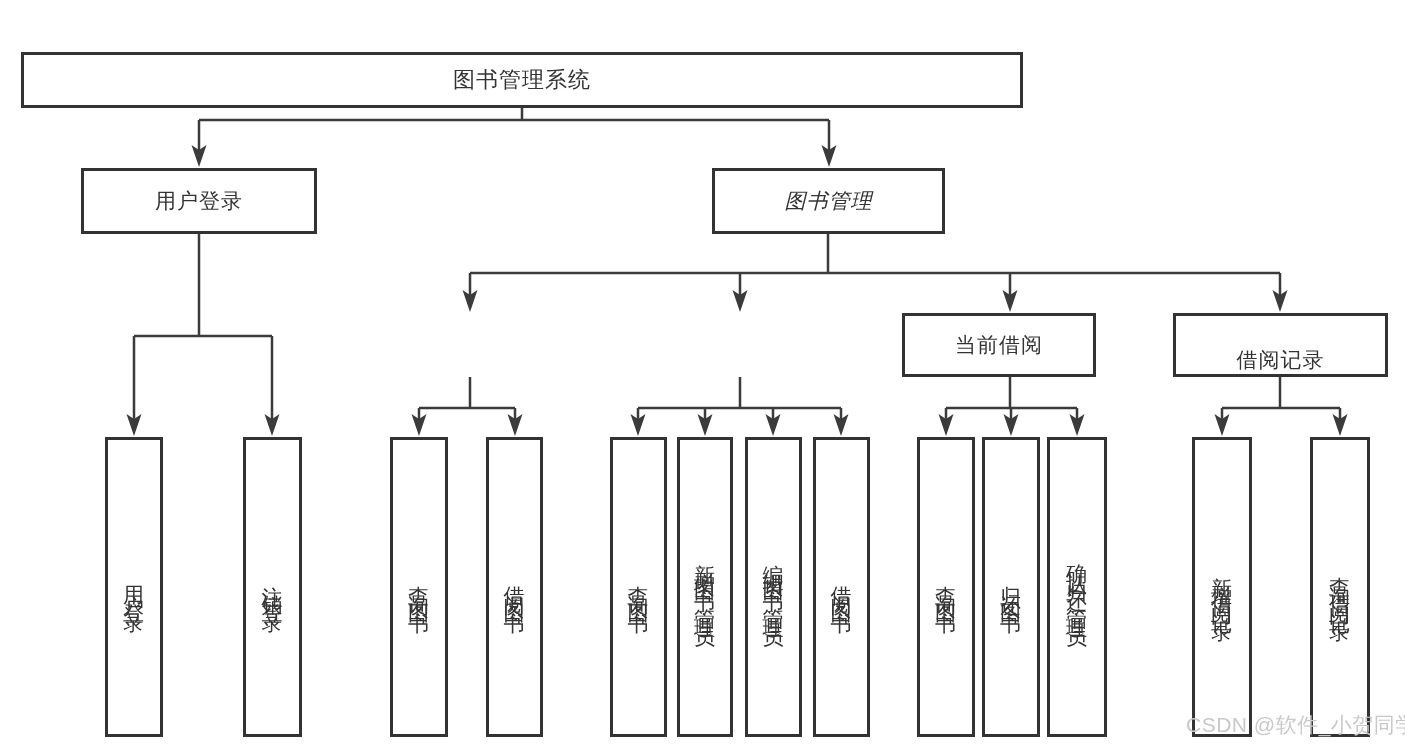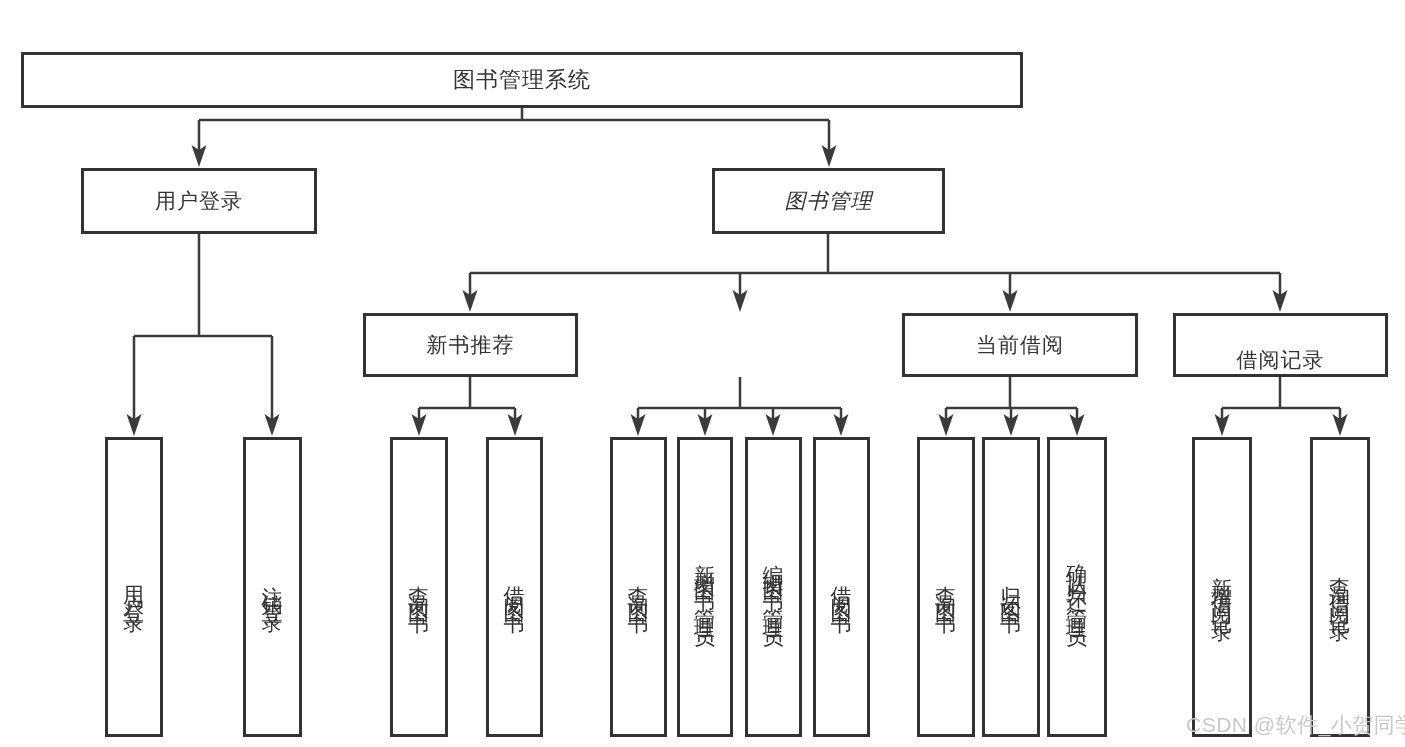--- a/index.html
+++ b/index.html
@@ -104,24 +104,21 @@
     <span>图书管理系统</span>
   </div>
 
   <div class="node hnode" style="left:81px; top:168px; width:236px; height:66px;">
     <span>用户登录</span>
   </div>
   <div class="node hnode" style="left:712px; top:168px; width:233px; height:66px;font-style:italic;">
     <span>图书管理</span>
   </div>
 
-  <div class="node hnode" style="left:363px; top:313px; width:215px; height:64px;">
-    <span>新书推荐</span>
-  </div>
-  <div class="node hnode" style="left:902px; top:313px; width:236px; height:64px;">
+  <div class="node hnode" style="left:902px; top:313px; width:194px; height:64px;">
     <span>当前借阅</span>
   </div>
   <div class="node hnode" style="left:1173px; top:313px; width:215px; height:64px;align-items:flex-end;">
     <span>借阅记录</span>
   </div>
 
   <div class="node leaf" style="left:105px; top:437px; width:58px; height:300px;">
     <span>用户登录</span>
   </div>
   <div class="node leaf" style="left:243px; top:437px; width:59px; height:300px;">

